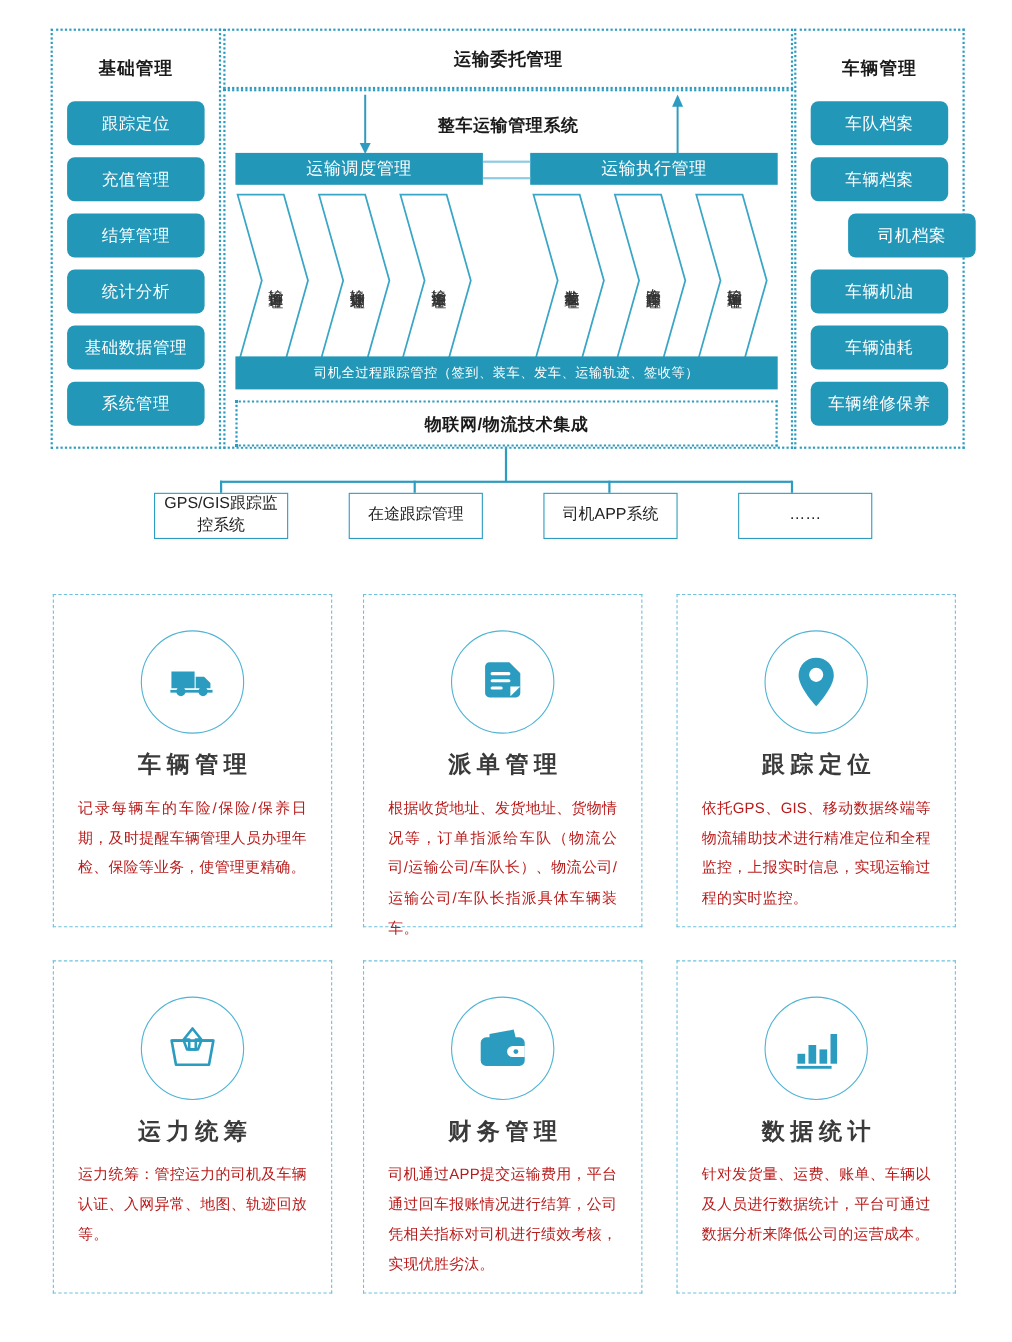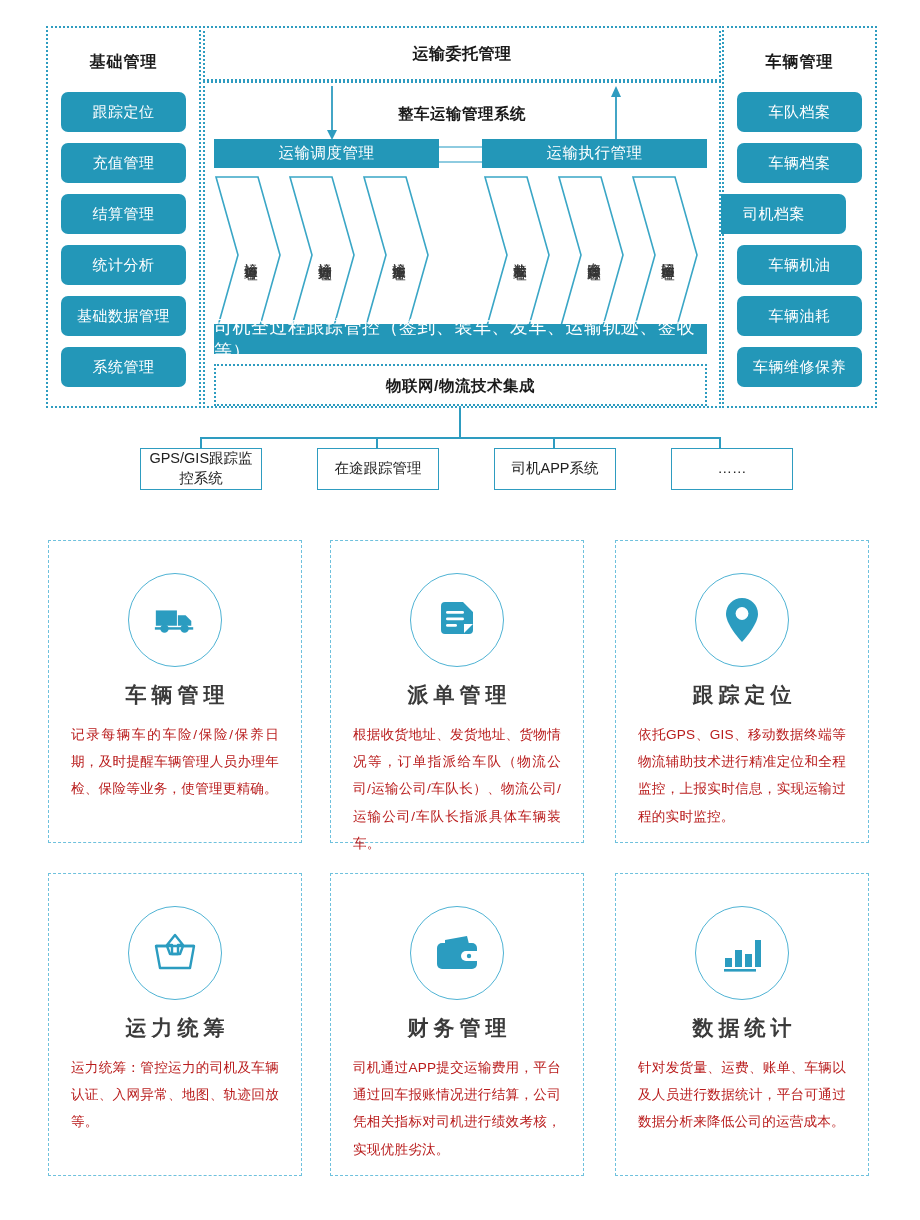--- a/index.html
+++ b/index.html
@@ -100,21 +100,21 @@
     <div class="pill" style="left:61px;top:194px;width:125px;height:40px;">结算管理</div>
     <div class="pill" style="left:61px;top:245px;width:125px;height:40px;">统计分析</div>
     <div class="pill" style="left:61px;top:296px;width:125px;height:40px;">基础数据管理</div>
     <div class="pill" style="left:61px;top:347px;width:125px;height:40px;">系统管理</div>
 
     <div class="dotbox" style="left:722px;top:26px;width:155px;height:382px;"></div>
     <div class="col-title" style="left:722px;top:52px;width:155px;">车辆管理</div>
 
     <div class="pill" style="left:737px;top:92px;width:125px;height:40px;">车队档案</div>
     <div class="pill" style="left:737px;top:143px;width:125px;height:40px;">车辆档案</div>
-    <div class="pill" style="left:702px;top:194px;width:144px;height:40px;">司机档案</div>
+    <div class="pill" style="left:771px;top:194px;width:116px;height:40px;">司机档案</div>
     <div class="pill" style="left:737px;top:245px;width:125px;height:40px;">车辆机油</div>
     <div class="pill" style="left:737px;top:296px;width:125px;height:40px;">车辆油耗</div>
     <div class="pill" style="left:737px;top:347px;width:125px;height:40px;">车辆维修保养</div>
 
     <div class="dotbox" style="left:203px;top:26px;width:518px;height:55px;"></div>
     <div class="plainlabel" style="left:203px;top:44px;width:518px;font-size:16px;">运输委托管理</div>
 
     <div class="dotbox" style="left:203px;top:81px;width:518px;height:327px;"></div>
 
     <svg style="position:absolute;left:324px;top:86px;" width="16" height="56">
@@ -170,21 +170,21 @@
         <div class="ctext">在途跟踪管理</div>
       </div>
       <div class="chev" style="left:148px;">
         <svg width="68" height="160" viewBox="0 0 68 160">
           <path d="M2,2 L44,2 L66,80 L44,158 L2,158 L24,80 Z" fill="none" stroke="#3aa6c6" stroke-width="1.6"></path>
         </svg>
         <div class="ctext">运输回单管理</div>
       </div>
     </div>
 
-    <div class="bar" style="left:214px;top:324px;width:493px;height:30px;font-size:18px;">司机全过程跟踪管控（签到、装车、发车、运输轨迹、签收等）</div>
+    <div class="bar" style="left:214px;top:324px;width:493px;height:30px;font-size:12px;">司机全过程跟踪管控（签到、装车、发车、运输轨迹、签收等）</div>
 
     <div class="dotbox" style="left:214px;top:364px;width:493px;height:42px;"></div>
     <div class="plainlabel" style="left:214px;top:376px;width:493px;font-size:15.5px;">物联网/物流技术集成</div>
 
     <div class="connector" style="left:459px;top:406px;width:1.6px;height:32px;"></div>
     <div class="connector" style="left:200px;top:437px;width:520px;height:1.6px;"></div>
     <div class="connector" style="left:200px;top:437px;width:1.6px;height:12px;"></div>
     <div class="connector" style="left:376px;top:437px;width:1.6px;height:12px;"></div>
     <div class="connector" style="left:553px;top:437px;width:1.6px;height:12px;"></div>
     <div class="connector" style="left:719px;top:437px;width:1.6px;height:12px;"></div>

